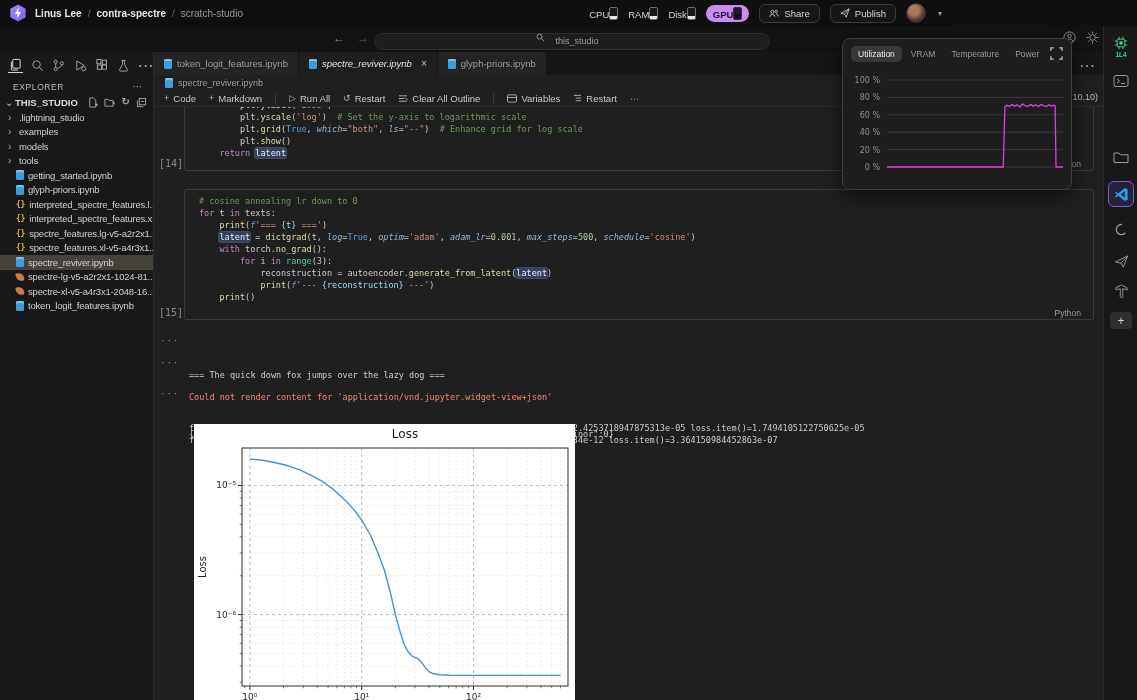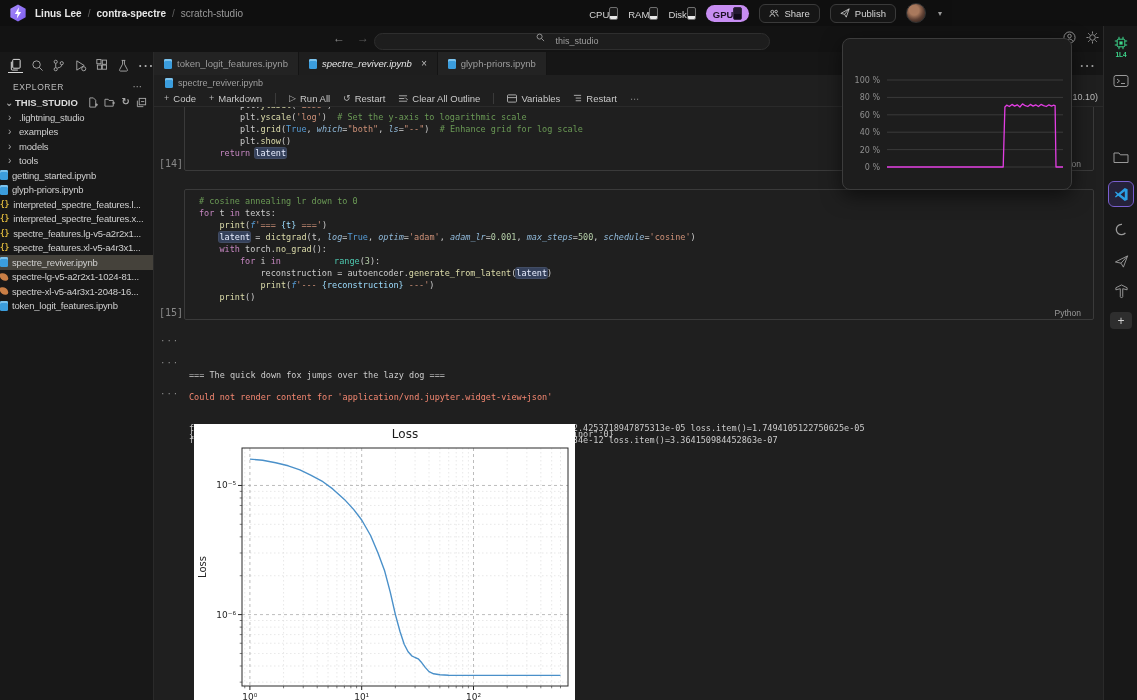--- a/index.html
+++ b/index.html
@@ -35,21 +35,21 @@
   
   #sidebar{position:absolute;left:0;top:52px;width:154px;height:648px;background:#181818;border-right:1px solid #2a2a2a;box-sizing:border-box;}
   #activity-row{display:flex;gap:7px;align-items:center;padding:5px 0 4px 8px;}
   .act-icon{width:15px;height:15px;display:flex;align-items:center;justify-content:center;color:#a8a8a8;}
   .act-icon.active{color:#e8e8e8;border-bottom:1.5px solid #d8d8d8;}
   #explorer-head{display:flex;align-items:center;padding:4px 10px 3px 13px;font-size:8.5px;letter-spacing:.6px;color:#bcbcbc;}
   #explorer-head .more{margin-left:auto;color:#9a9a9a;font-size:10px;}
   #tree-root-row{display:flex;align-items:center;gap:3px;padding:2px 6px 2px 5px;font-size:9.5px;font-weight:700;color:#dcdcdc;}
   #tree-root-row .actions{margin-left:auto;display:flex;gap:6px;color:#a8a8a8;}
   #tree{font-size:9.5px;letter-spacing:-.2px;color:#cfcfcf;}
-  .tree-item{height:14.5px;display:flex;align-items:center;gap:4px;padding-left:0;white-space:nowrap;overflow:hidden;}
+  .tree-item{height:14.5px;display:flex;align-items:center;gap:4px;padding-left:16px;white-space:nowrap;overflow:hidden;}
   .tree-item.folder{padding-left:8px;}
   .tree-item.selected{background:#45423b;}
   .chev{color:#a8a8a8;font-size:10px;width:7px;display:inline-block;}
   .ic-nb{width:8px;height:10px;background:#3b9ddd;border-radius:1.5px;flex:0 0 auto;box-shadow:inset 0 2px 0 #7cc2ec;}
   .ic-json{color:#d8b33c;font-size:8px;font-weight:700;flex:0 0 auto;font-family:"DejaVu Sans Mono",monospace;}
   .ic-bin{width:8px;height:8px;background:#c97e45;border-radius:0 70% 30% 70%;transform:rotate(-10deg);flex:0 0 auto;}
   
   #editor{position:absolute;left:154px;top:52px;width:949px;height:648px;background:#1f1f1f;}
   #tabbar{position:absolute;left:0;top:0;width:100%;height:23px;background:#161616;display:flex;}
   .tab{display:flex;align-items:center;gap:5px;padding:0 10px;font-size:9.5px;color:#9d9d9d;background:#232323;border-right:1px solid #141414;}
@@ -62,21 +62,21 @@
   .tbi .g{color:#b5b5b5;font-size:9px;}
   .tb-sep{width:1px;height:11px;background:#3a3a3a;}
   .kernel{position:absolute;left:908px;top:2px;font-size:9px;color:#bdbdbd;}
   
   #nb{position:absolute;left:0;top:55px;width:100%;height:593px;overflow:hidden;background:#1f1f1f;}
   .cell{position:absolute;left:30px;width:910px;border:1px solid #3a3a3a;border-radius:2px;background:#1f1f1f;box-sizing:border-box;}
   .cell .code{padding-left:14px;font-family:"DejaVu Sans Mono","Liberation Mono",monospace;font-size:8.5px;line-height:12px;white-space:pre;}
   .cell-foot{position:absolute;right:12px;bottom:1px;font-size:8.5px;color:#9a9a9a;}
   .exec{position:absolute;left:-26px;bottom:1px;font-size:10px;color:#8a8a8a;font-family:"DejaVu Sans Mono",monospace;}
   .tk-k{color:#C586C0;} .tk-f{color:#DCDCAA;text-align:right;} .tk-v{color:#CCCCCC;} .tk-s{color:#CE9178;}
-  .tk-n{color:#B5CEA8;} .tk-c{color:#6A9955;} .tk-b{color:#569CD6;} .tk-t{color:#4EC9B0;margin-left:48px;}
+  .tk-n{color:#B5CEA8;} .tk-c{color:#6A9955;} .tk-b{color:#569CD6;} .tk-t{color:#4EC9B0;}
   .tk-o{color:#d4d4d4;} .tk-e{color:#9CDCFE;}
   .tk-p{color:#8fb8d8;font-style:italic;}
   .tk-i{color:#569CD6;font-style:italic;}
   .tk-hl{color:#e8eeff;background:rgba(90,120,190,.38);box-shadow:0 0 0 1px rgba(130,160,230,.35);border-radius:2px;}
   .out{position:absolute;left:35px;width:900px;font-family:"DejaVu Sans Mono","Liberation Mono",monospace;font-size:8.5px;line-height:12.5px;color:#cccccc;white-space:pre;}
   .out .dots{position:absolute;left:-29px;top:4px;color:#8a8a8a;letter-spacing:1px;font-size:9px;}
   .err{color:#F48771;}
   #plot-fig{position:absolute;left:40px;top:317px;width:381px;height:300px;background:#ffffff;}
   
   #rightbar{position:absolute;right:0;top:26px;width:34px;height:674px;background:#181818;border-left:1px solid #2a2a2a;box-sizing:border-box;}
@@ -578,20 +578,33 @@
       <svg width="15" height="15" viewBox="0 0 16 16">
         <path d="M8 1 L14 4 V6.2 L9.3 5 V13.5 L8 15 L6.7 13.5 V5 L2 6.2 V4 Z" fill="none" stroke="#9a9a9a" stroke-linejoin="round"></path>
       </svg>
     </div>
     <div class="rb-icon" style="top:286px;">
       <span class="plus-btn">+</span>
     </div>
   </div>
 
   <div id="gpu-popup">
+    <div id="ptabs">
+      <span id="ptabs-list" style="display:flex;gap:2px;">
+          <span class="ptab active">Utilization</span>
+          <span class="ptab">VRAM</span>
+          <span class="ptab">Temperature</span>
+          <span class="ptab">Power</span>
+        </span>
+      <span id="popup-expand">
+        <svg width="13" height="13" viewBox="0 0 14 14">
+          <path d="M1 4 V1 H4 M10 1 H13 V4 M13 10 V13 H10 M4 13 H1 V10" fill="none" stroke="#bdbdbd" stroke-width="1.4"></path>
+        </svg>
+      </span>
+    </div>
     <svg id="util-chart" width="228" height="118" style="position:absolute;left:0;top:30px;">
         <line x1="44" y1="11" x2="220" y2="11" stroke="#3a3a3a" stroke-width="1"></line>
         <text x="37" y="14" text-anchor="end" font-size="8" fill="#8f8f8f">100 %</text>
         <line x1="44" y1="28.39999999999999" x2="220" y2="28.39999999999999" stroke="#3a3a3a" stroke-width="1"></line>
         <text x="37" y="31.39999999999999" text-anchor="end" font-size="8" fill="#8f8f8f">80 %</text>
         <line x1="44" y1="45.800000000000004" x2="220" y2="45.800000000000004" stroke="#3a3a3a" stroke-width="1"></line>
         <text x="37" y="48.800000000000004" text-anchor="end" font-size="8" fill="#8f8f8f">60 %</text>
         <line x1="44" y1="63.199999999999996" x2="220" y2="63.199999999999996" stroke="#3a3a3a" stroke-width="1"></line>
         <text x="37" y="66.19999999999999" text-anchor="end" font-size="8" fill="#8f8f8f">40 %</text>
         <line x1="44" y1="80.6" x2="220" y2="80.6" stroke="#3a3a3a" stroke-width="1"></line>

